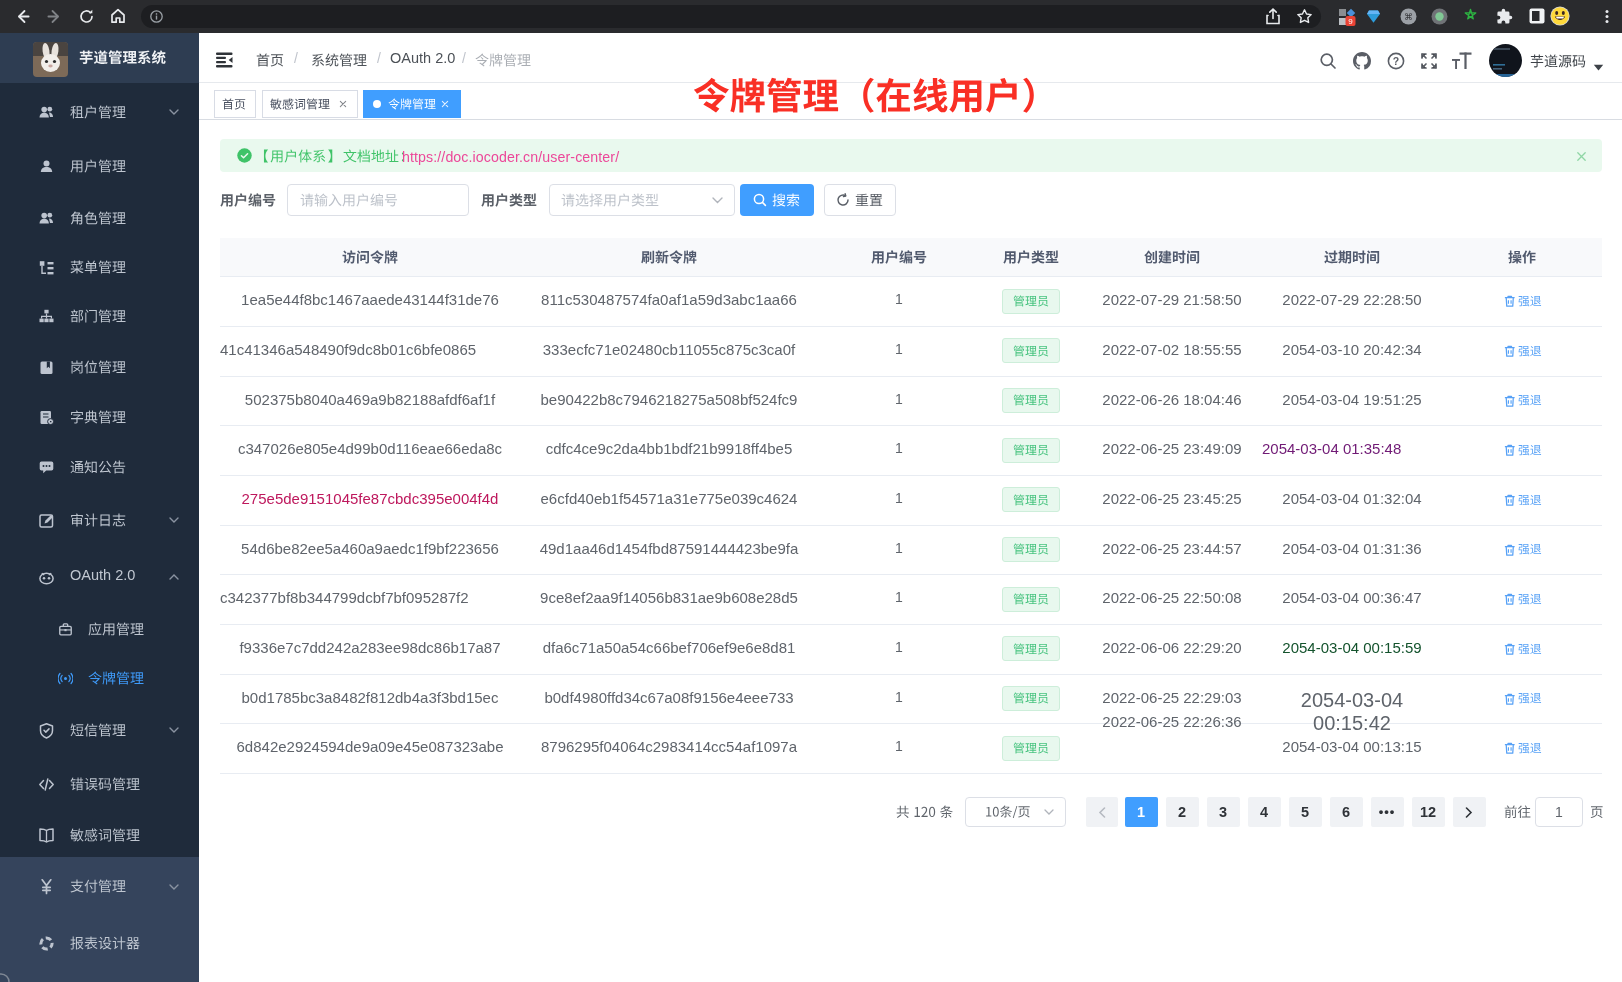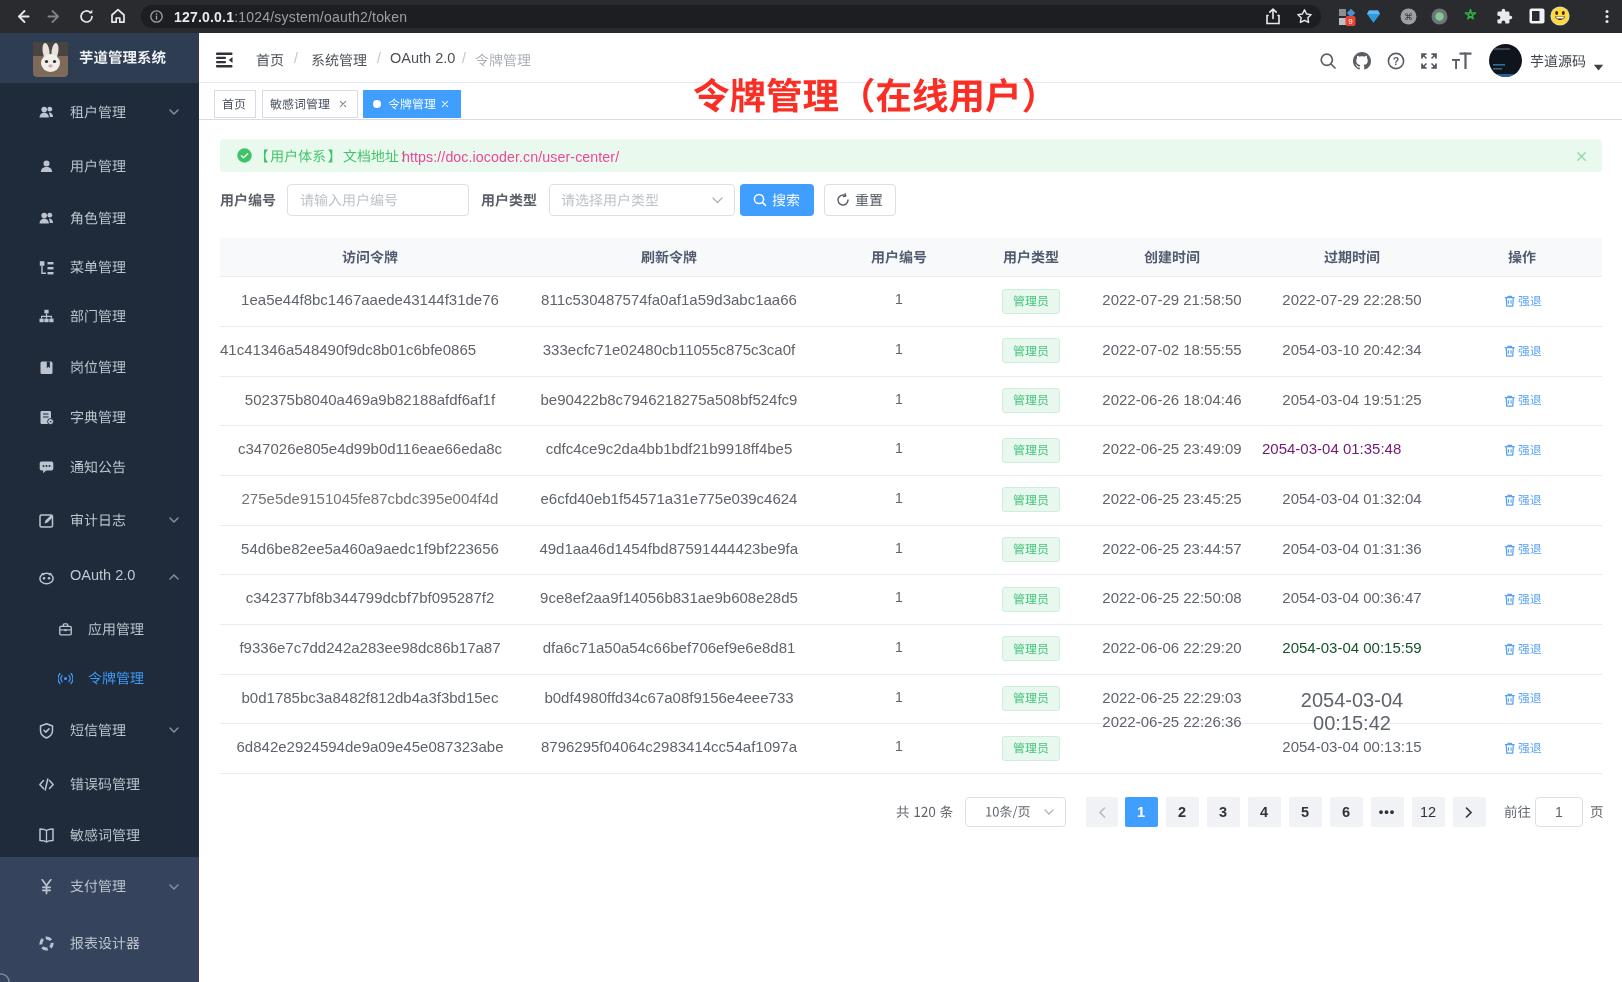--- a/index.html
+++ b/index.html
@@ -134,24 +134,20 @@
     </svg>
     <svg class="a" style="left:109px;top:7px" width="18" height="18" viewBox="0 0 18 18">
       <path d="M3 8 9 2.6 15 8v7.2H10.8V11H7.2v4.2H3z" stroke="#e8eaed" stroke-width="1.7" fill="none" stroke-linejoin="round"></path>
     </svg>
     <div class="a" style="left:141px;top:5px;width:1180px;height:23px;border-radius:11.5px;background:#1d1e21"></div>
     <svg class="a" style="left:150px;top:10px" width="13" height="13" viewBox="0 0 13 13">
       <circle cx="6.5" cy="6.5" r="5.7" stroke="#9aa0a6" stroke-width="1.3" fill="none"></circle>
       <rect x="5.8" y="5.6" width="1.4" height="4" fill="#9aa0a6"></rect>
       <rect x="5.8" y="3.2" width="1.4" height="1.5" fill="#9aa0a6"></rect>
     </svg>
-    <div class="a" style="left:174px;top:0;height:33px;display:flex;align-items:center;font-size:14px;letter-spacing:.2px">
-      <span style="color:#e8eaed;font-weight:bold">127.0.0.1</span>
-      <span style="color:#9aa0a6">:1024/system/oauth2/token</span>
-    </div>
     <svg class="a" style="left:1265px;top:8px" width="16" height="17" viewBox="0 0 16 17">
       <path d="M8 1.5v9" stroke="#e8eaed" stroke-width="1.6" stroke-linecap="round"></path>
       <path d="M4.8 4.2 8 1.2l3.2 3" stroke="#e8eaed" stroke-width="1.6" fill="none" stroke-linecap="round" stroke-linejoin="round"></path>
       <path d="M3 7.5H2v8h12v-8h-1" stroke="#e8eaed" stroke-width="1.6" fill="none" stroke-linecap="round"></path>
     </svg>
     <svg class="a" style="left:1296px;top:8px" width="17" height="17" viewBox="0 0 24 24">
       <path d="M12 2.5l2.9 5.9 6.5.9-4.7 4.6 1.1 6.5L12 17.3l-5.8 3.1 1.1-6.5L2.6 9.3l6.5-.9z" stroke="#e8eaed" stroke-width="2" fill="none" stroke-linejoin="round"></path>
     </svg>
     <svg class="a" style="left:1338px;top:8px" width="21" height="20" viewBox="0 0 21 20">
       <rect x="1" y="1" width="7" height="7" fill="#8a8d91"></rect>
@@ -727,61 +723,61 @@
 <div class="a" style="left:1262px;top:440.275px;width:180px;text-align:left;font-size:15px;color:#701a75">2054-03-04 01:35:48</div>
 <svg class="a" style="left:1504px;top:444.275px" width="11.5" height="12.5" viewBox="0 0 13 14">
     <path d="M1 3h11M4.5 3V1.5h4V3M2.5 3l.6 9.5h6.8L10.5 3" stroke="#57a1f6" stroke-width="1.4" fill="none" stroke-linejoin="round"></path>
     <path d="M5 5.8v4M8 5.8v4" stroke="#57a1f6" stroke-width="1.3"></path>
   </svg>
 <svg style="position:absolute;left:1518px;top:444.021px;" width="23.6" height="11.8" viewBox="0 -880 2000 1000" fill="#57a1f6">
     <use href="#r5f3a" x="0"></use>
     <use href="#r9000" x="1000"></use>
   </svg>
 <div class="a" style="left:220px;top:524.75px;width:1382px;height:1px;background:#e8ecf2"></div>
-<div class="a" style="left:220px;top:489.925px;width:300px;text-align:center;font-size:15px;color:#737373">275e5de9151045fe87cbdc395e004f4d</div>
+<div class="a" style="left:220px;top:489.925px;width:300px;text-align:center;font-size:15px;color:#be185d">275e5de9151045fe87cbdc395e004f4d</div>
 <div class="a" style="left:520px;top:489.925px;width:298px;text-align:center;font-size:15px;color:#5f646b">e6cfd40eb1f54571a31e775e039c4624</div>
 <div class="a" style="left:818px;top:489.925px;width:162px;text-align:center;font-size:14px;color:#5f646b">1</div>
 <div class="a" style="left:1002px;top:487.425px;width:58px;height:25px;background:#e8f8ee;border:1px solid #cdeeda;border-radius:3px"></div>
 <svg style="position:absolute;left:1013px;top:493.565px;" width="36" height="12" viewBox="0 -880 3000 1000" fill="#44c27d">
     <use href="#r7ba1" x="0"></use>
     <use href="#r7406" x="1000"></use>
     <use href="#r5458" x="2000"></use>
   </svg>
 <div class="a" style="left:1082px;top:489.925px;width:180px;text-align:center;font-size:15px;color:#5f646b">2022-06-25 23:45:25</div>
 <div class="a" style="left:1262px;top:489.925px;width:180px;text-align:center;font-size:15px;color:#5f646b">2054-03-04 01:32:04</div>
 <svg class="a" style="left:1504px;top:493.925px" width="11.5" height="12.5" viewBox="0 0 13 14">
     <path d="M1 3h11M4.5 3V1.5h4V3M2.5 3l.6 9.5h6.8L10.5 3" stroke="#57a1f6" stroke-width="1.4" fill="none" stroke-linejoin="round"></path>
     <path d="M5 5.8v4M8 5.8v4" stroke="#57a1f6" stroke-width="1.3"></path>
   </svg>
 <svg style="position:absolute;left:1518px;top:493.671px;" width="23.6" height="11.8" viewBox="0 -880 2000 1000" fill="#57a1f6">
     <use href="#r5f3a" x="0"></use>
     <use href="#r9000" x="1000"></use>
   </svg>
 <div class="a" style="left:220px;top:574.4px;width:1382px;height:1px;background:#e8ecf2"></div>
 <div class="a" style="left:220px;top:539.575px;width:300px;text-align:center;font-size:15px;color:#5f646b">54d6be82ee5a460a9aedc1f9bf223656</div>
-<div class="a" style="left:500px;top:539.575px;width:298px;text-align:right;font-size:15px;color:#5f646b">49d1aa46d1454fbd87591444423be9fa</div>
+<div class="a" style="left:520px;top:539.575px;width:298px;text-align:center;font-size:15px;color:#5f646b">49d1aa46d1454fbd87591444423be9fa</div>
 <div class="a" style="left:818px;top:539.575px;width:162px;text-align:center;font-size:14px;color:#5f646b">1</div>
 <div class="a" style="left:1002px;top:537.075px;width:58px;height:25px;background:#e8f8ee;border:1px solid #cdeeda;border-radius:3px"></div>
 <svg style="position:absolute;left:1013px;top:543.215px;" width="36" height="12" viewBox="0 -880 3000 1000" fill="#44c27d">
     <use href="#r7ba1" x="0"></use>
     <use href="#r7406" x="1000"></use>
     <use href="#r5458" x="2000"></use>
   </svg>
 <div class="a" style="left:1082px;top:539.575px;width:180px;text-align:center;font-size:15px;color:#5f646b">2022-06-25 23:44:57</div>
 <div class="a" style="left:1262px;top:539.575px;width:180px;text-align:center;font-size:15px;color:#5f646b">2054-03-04 01:31:36</div>
 <svg class="a" style="left:1504px;top:543.575px" width="11.5" height="12.5" viewBox="0 0 13 14">
     <path d="M1 3h11M4.5 3V1.5h4V3M2.5 3l.6 9.5h6.8L10.5 3" stroke="#57a1f6" stroke-width="1.4" fill="none" stroke-linejoin="round"></path>
     <path d="M5 5.8v4M8 5.8v4" stroke="#57a1f6" stroke-width="1.3"></path>
   </svg>
 <svg style="position:absolute;left:1518px;top:543.321px;" width="23.6" height="11.8" viewBox="0 -880 2000 1000" fill="#57a1f6">
     <use href="#r5f3a" x="0"></use>
     <use href="#r9000" x="1000"></use>
   </svg>
 <div class="a" style="left:220px;top:624.05px;width:1382px;height:1px;background:#e8ecf2"></div>
-<div class="a" style="left:220px;top:589.225px;width:300px;text-align:center;font-size:15px;color:#5f646b">c342377bf8b344799dcbf7bf095287f2</div>
+<div class="a" style="left:220px;top:589.225px;width:300px;text-align:left;font-size:15px;color:#5f646b">c342377bf8b344799dcbf7bf095287f2</div>
 <div class="a" style="left:520px;top:589.225px;width:298px;text-align:center;font-size:15px;color:#5f646b">9ce8ef2aa9f14056b831ae9b608e28d5</div>
 <div class="a" style="left:818px;top:589.225px;width:162px;text-align:center;font-size:14px;color:#5f646b">1</div>
 <div class="a" style="left:1002px;top:586.725px;width:58px;height:25px;background:#e8f8ee;border:1px solid #cdeeda;border-radius:3px"></div>
 <svg style="position:absolute;left:1013px;top:592.865px;" width="36" height="12" viewBox="0 -880 3000 1000" fill="#44c27d">
     <use href="#r7ba1" x="0"></use>
     <use href="#r7406" x="1000"></use>
     <use href="#r5458" x="2000"></use>
   </svg>
 <div class="a" style="left:1082px;top:589.225px;width:180px;text-align:center;font-size:15px;color:#5f646b">2022-06-25 22:50:08</div>
 <div class="a" style="left:1262px;top:589.225px;width:180px;text-align:center;font-size:15px;color:#5f646b">2054-03-04 00:36:47</div>
@@ -883,21 +879,21 @@
 <div class="a" style="left:1206.5px;top:797px;width:33px;height:30px;display:flex;align-items:center;justify-content:center;color:#2f3338;font-size:14.5px;font-weight:bold">3</div>
 <div class="a" style="left:1247.5px;top:797px;width:33px;height:30px;background:#f0f2f5;border-radius:2px"></div>
 <div class="a" style="left:1247.5px;top:797px;width:33px;height:30px;display:flex;align-items:center;justify-content:center;color:#2f3338;font-size:14.5px;font-weight:bold">4</div>
 <div class="a" style="left:1288.5px;top:797px;width:33px;height:30px;background:#f0f2f5;border-radius:2px"></div>
 <div class="a" style="left:1288.5px;top:797px;width:33px;height:30px;display:flex;align-items:center;justify-content:center;color:#2f3338;font-size:14.5px;font-weight:bold">5</div>
 <div class="a" style="left:1329.5px;top:797px;width:33px;height:30px;background:#f0f2f5;border-radius:2px"></div>
 <div class="a" style="left:1329.5px;top:797px;width:33px;height:30px;display:flex;align-items:center;justify-content:center;color:#2f3338;font-size:14.5px;font-weight:bold">6</div>
 <div class="a" style="left:1370.5px;top:797px;width:33px;height:30px;background:#f0f2f5;border-radius:2px"></div>
 <div class="a" style="left:1370.5px;top:797px;width:33px;height:28px;display:flex;align-items:center;justify-content:center;color:#2f3338;font-size:13px;font-weight:bold;letter-spacing:1px">•••</div>
 <div class="a" style="left:1411.5px;top:797px;width:33px;height:30px;background:#f0f2f5;border-radius:2px"></div>
-<div class="a" style="left:1411.5px;top:797px;width:33px;height:30px;display:flex;align-items:center;justify-content:center;color:#2f3338;font-size:14.5px;font-weight:normal">12</div>
+<div class="a" style="left:1411.5px;top:797px;width:33px;height:30px;display:flex;align-items:center;justify-content:center;color:#2f3338;font-size:14.5px;font-weight:bold">12</div>
 <div class="a" style="left:1452.5px;top:797px;width:33px;height:30px;background:#f0f2f5;border-radius:2px"></div>
 <svg class="a" style="left:1465.0px;top:807px" width="8" height="11" viewBox="0 0 8 11">
     <path d="M1.5 1 6 5.5 1.5 10" stroke="#2f3338" stroke-width="1.6" fill="none" stroke-linecap="round"></path>
   </svg>
 <svg style="position:absolute;left:1504px;top:804.845px;" width="27" height="13.5" viewBox="0 -880 2000 1000" fill="#5f646b">
     <use href="#r524d" x="0"></use>
     <use href="#r5f80" x="1000"></use>
   </svg>
 <div class="a" style="left:1535px;top:797px;width:48px;height:30px;border:1px solid #dcdfe6;border-radius:4px;background:#fff"></div>
 <div class="a" style="left:1535px;top:797px;width:48px;height:30px;display:flex;align-items:center;justify-content:center;font-size:14px;color:#5f646b">1</div>

